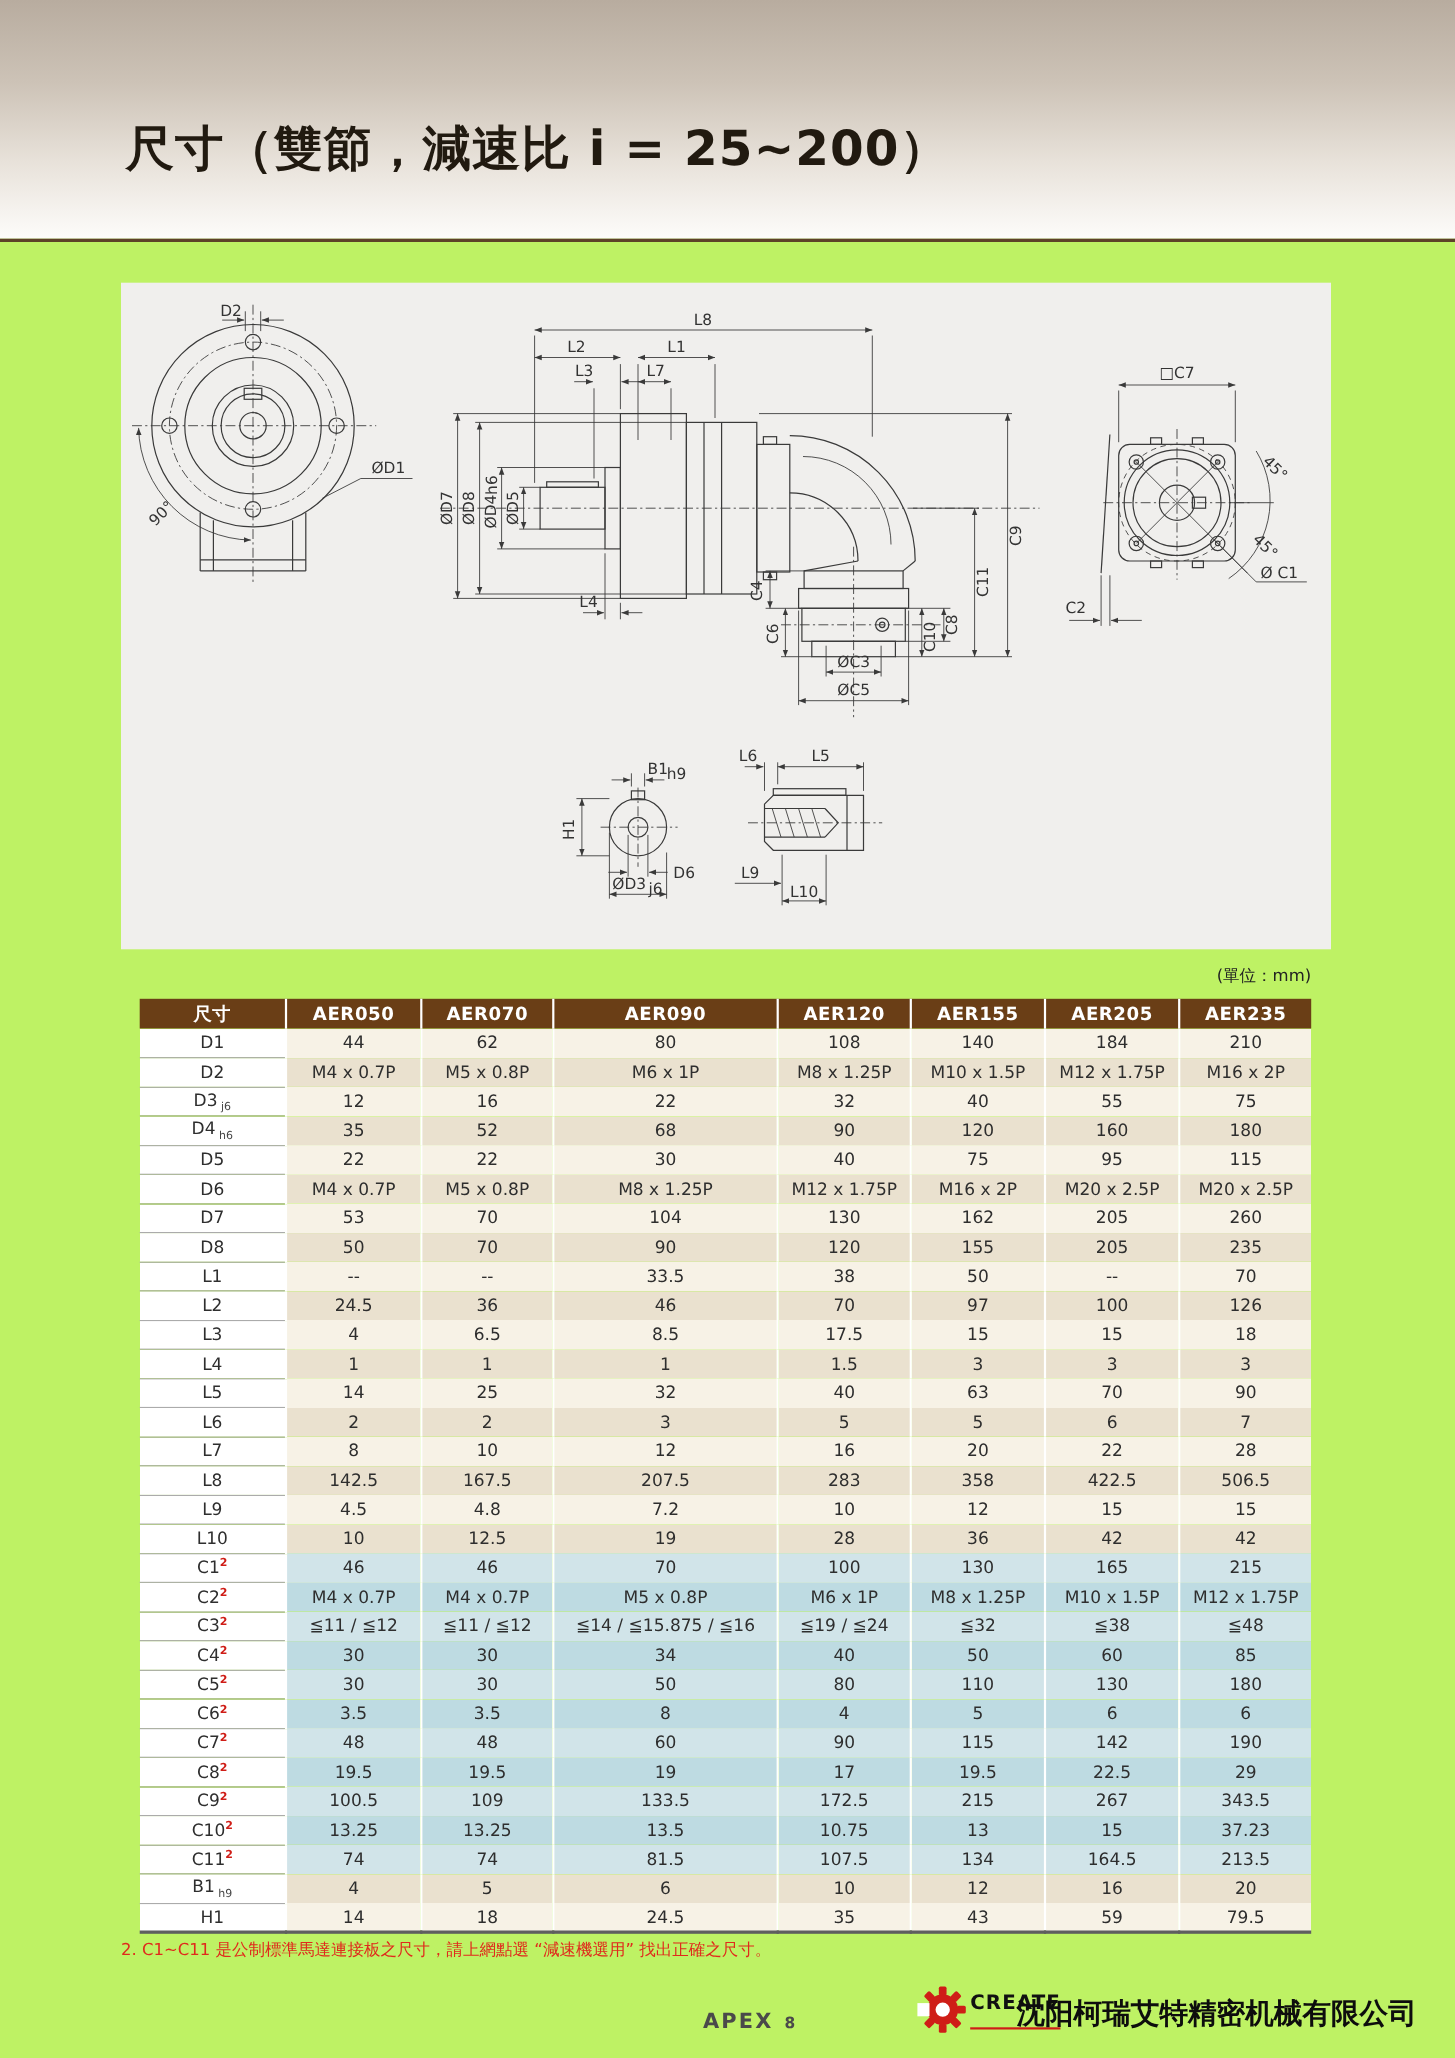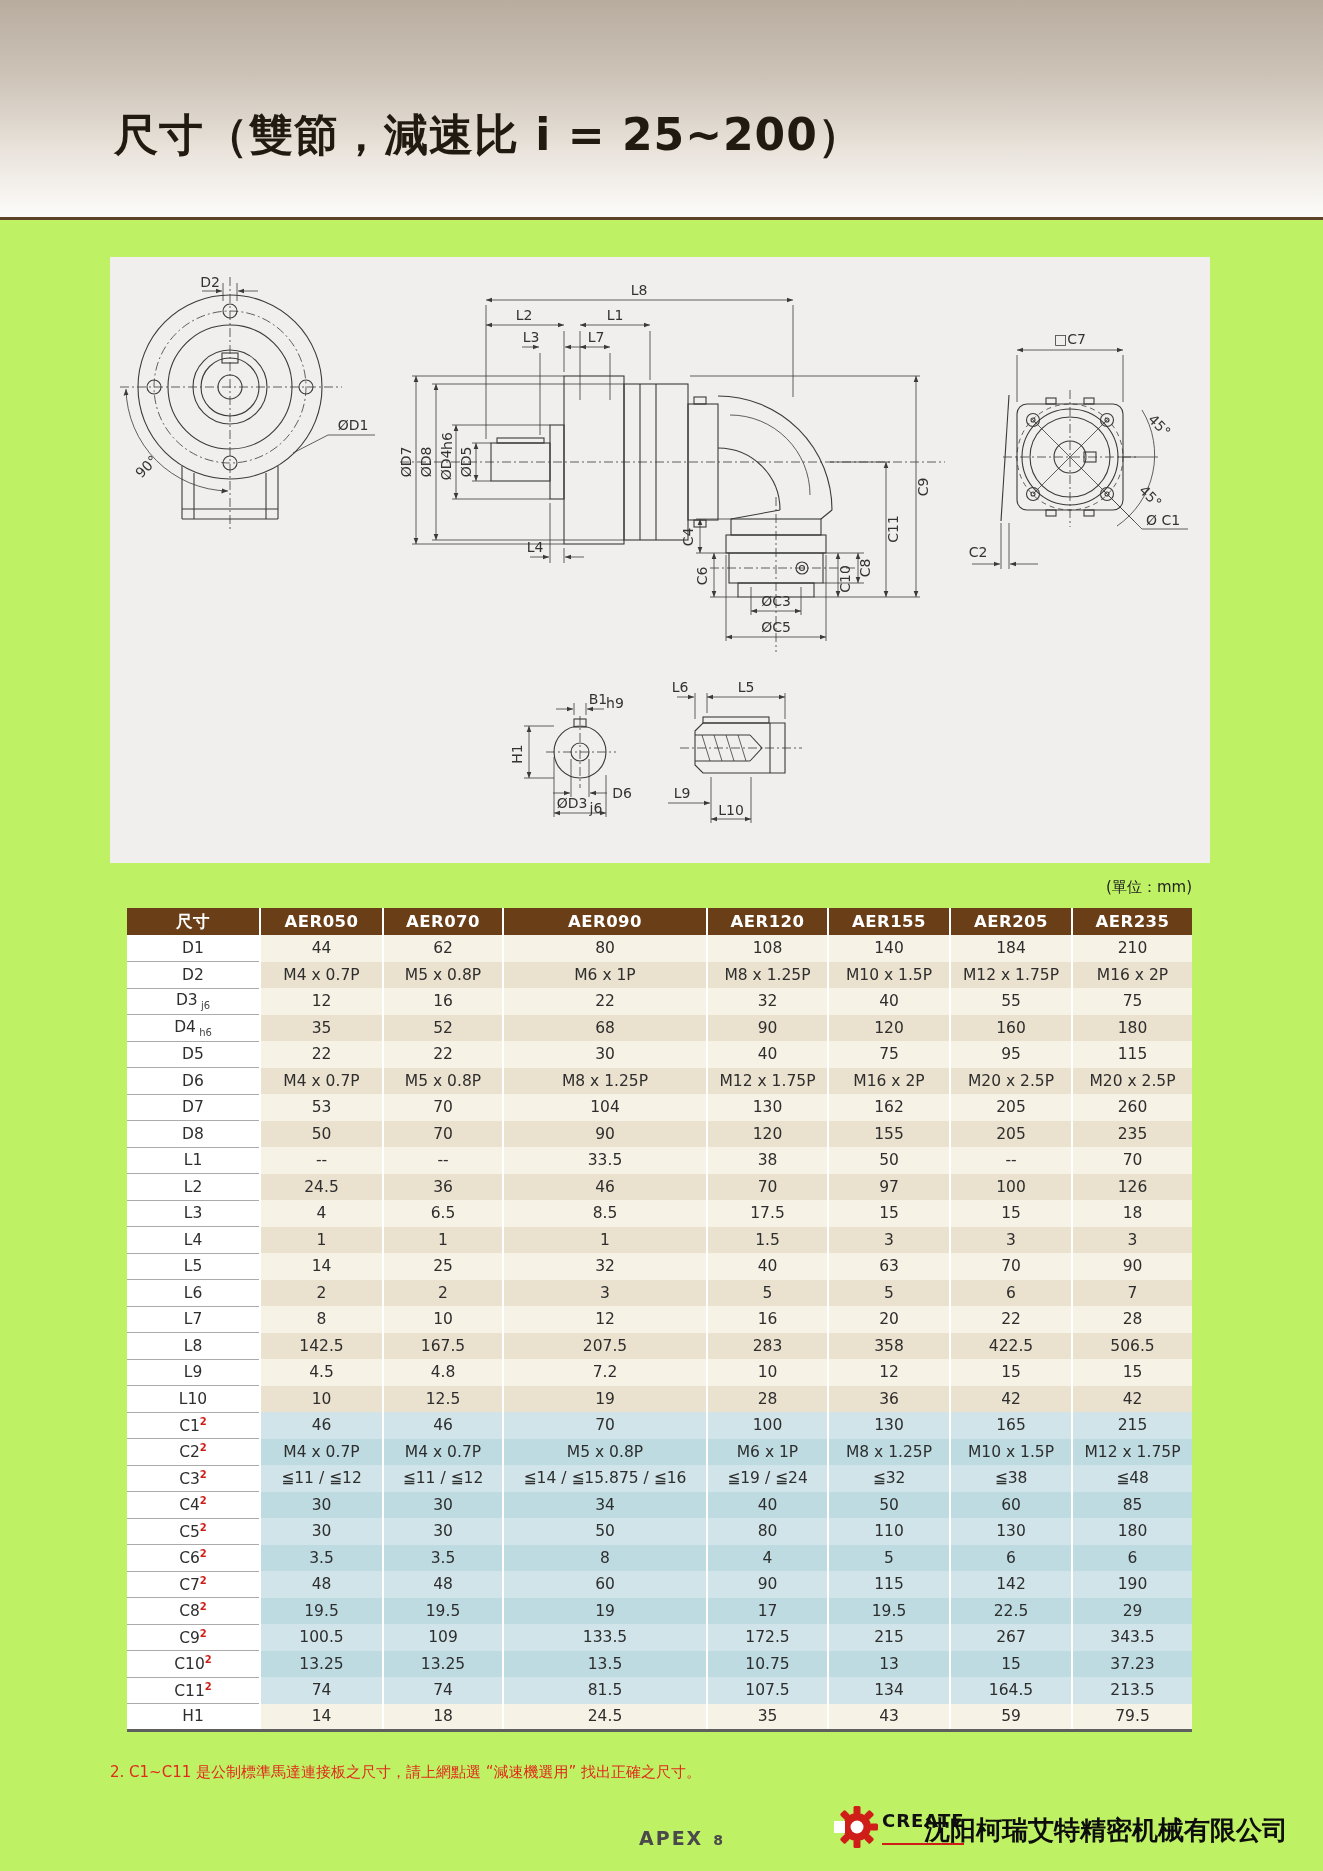--- a/index.html
+++ b/index.html
@@ -608,20 +608,30 @@
           <td class="rowlabel">C11<sup>2</sup></td>
           <td class="val tone-blue-a">74</td>
           <td class="val tone-blue-a">74</td>
           <td class="val tone-blue-a">81.5</td>
           <td class="val tone-blue-a">107.5</td>
           <td class="val tone-blue-a">134</td>
           <td class="val tone-blue-a">164.5</td>
           <td class="val tone-blue-a">213.5</td>
         </tr>
         <tr>
+          <td class="rowlabel">B1<sub> h9</sub></td>
+          <td class="val tone-cream-b">4</td>
+          <td class="val tone-cream-b">5</td>
+          <td class="val tone-cream-b">6</td>
+          <td class="val tone-cream-b">10</td>
+          <td class="val tone-cream-b">12</td>
+          <td class="val tone-cream-b">16</td>
+          <td class="val tone-cream-b">20</td>
+        </tr>
+        <tr>
           <td class="rowlabel">H1</td>
           <td class="val tone-cream-a">14</td>
           <td class="val tone-cream-a">18</td>
           <td class="val tone-cream-a">24.5</td>
           <td class="val tone-cream-a">35</td>
           <td class="val tone-cream-a">43</td>
           <td class="val tone-cream-a">59</td>
           <td class="val tone-cream-a">79.5</td>
         </tr>
       </tbody>

